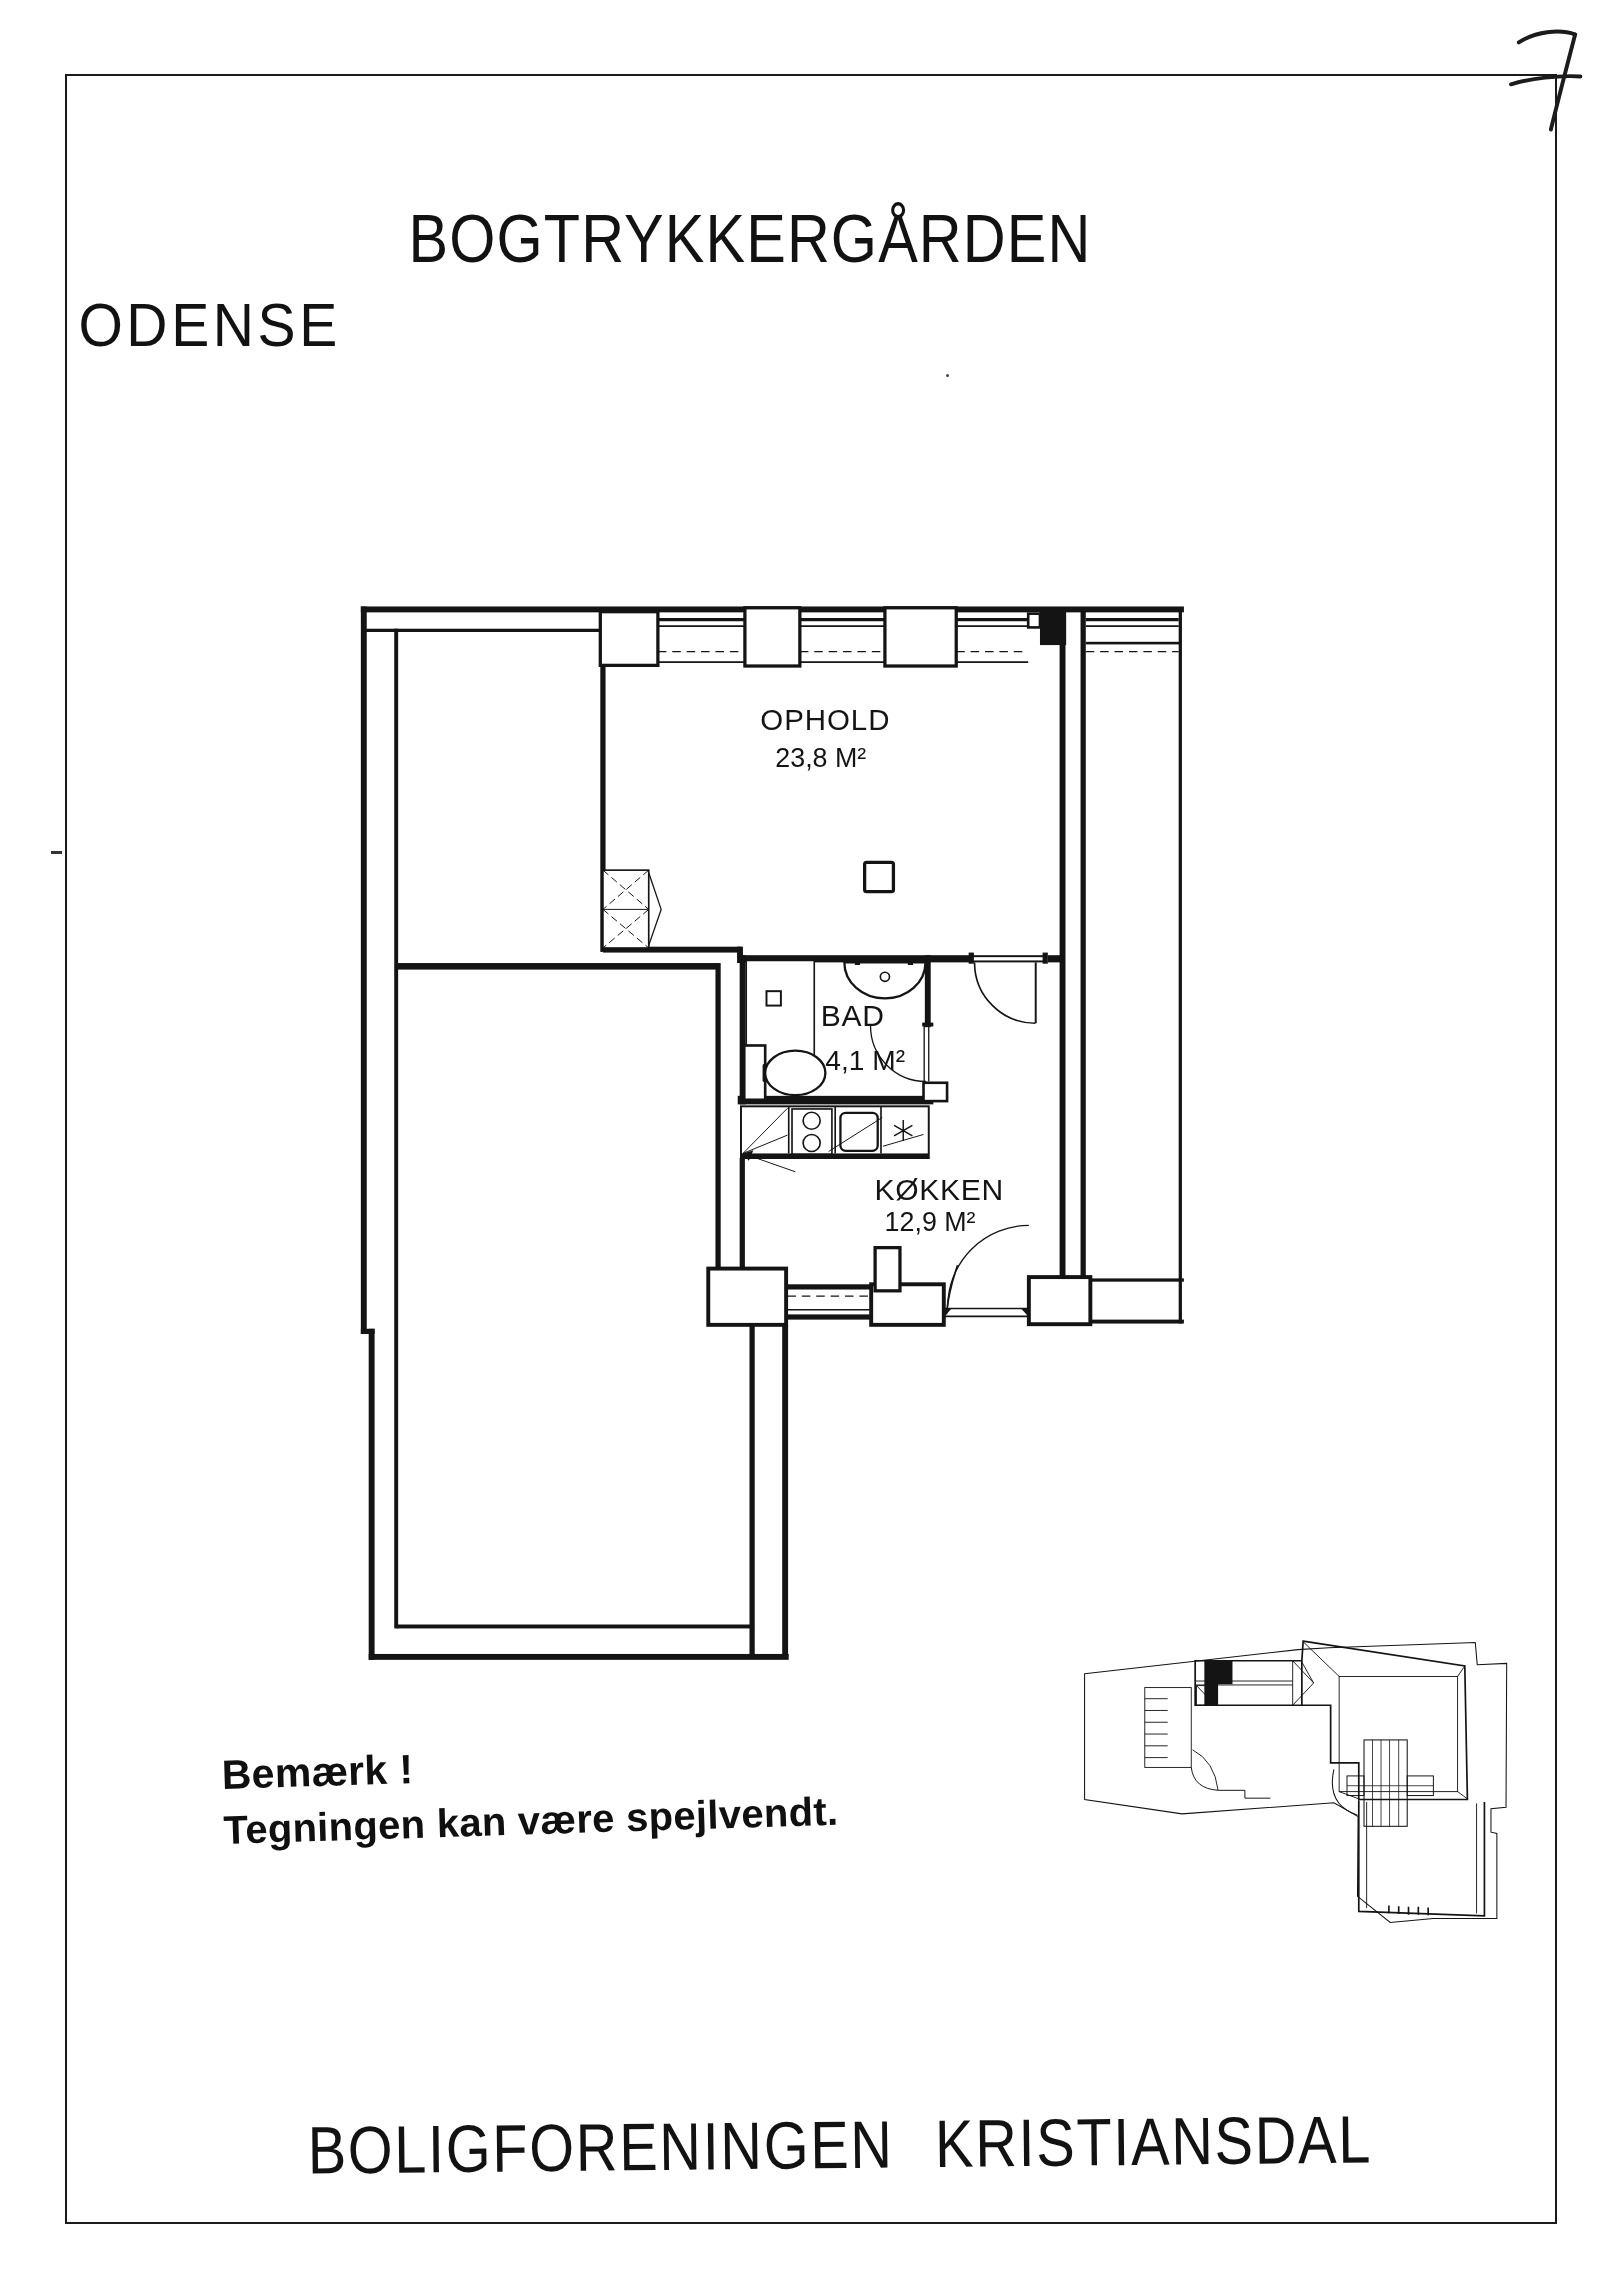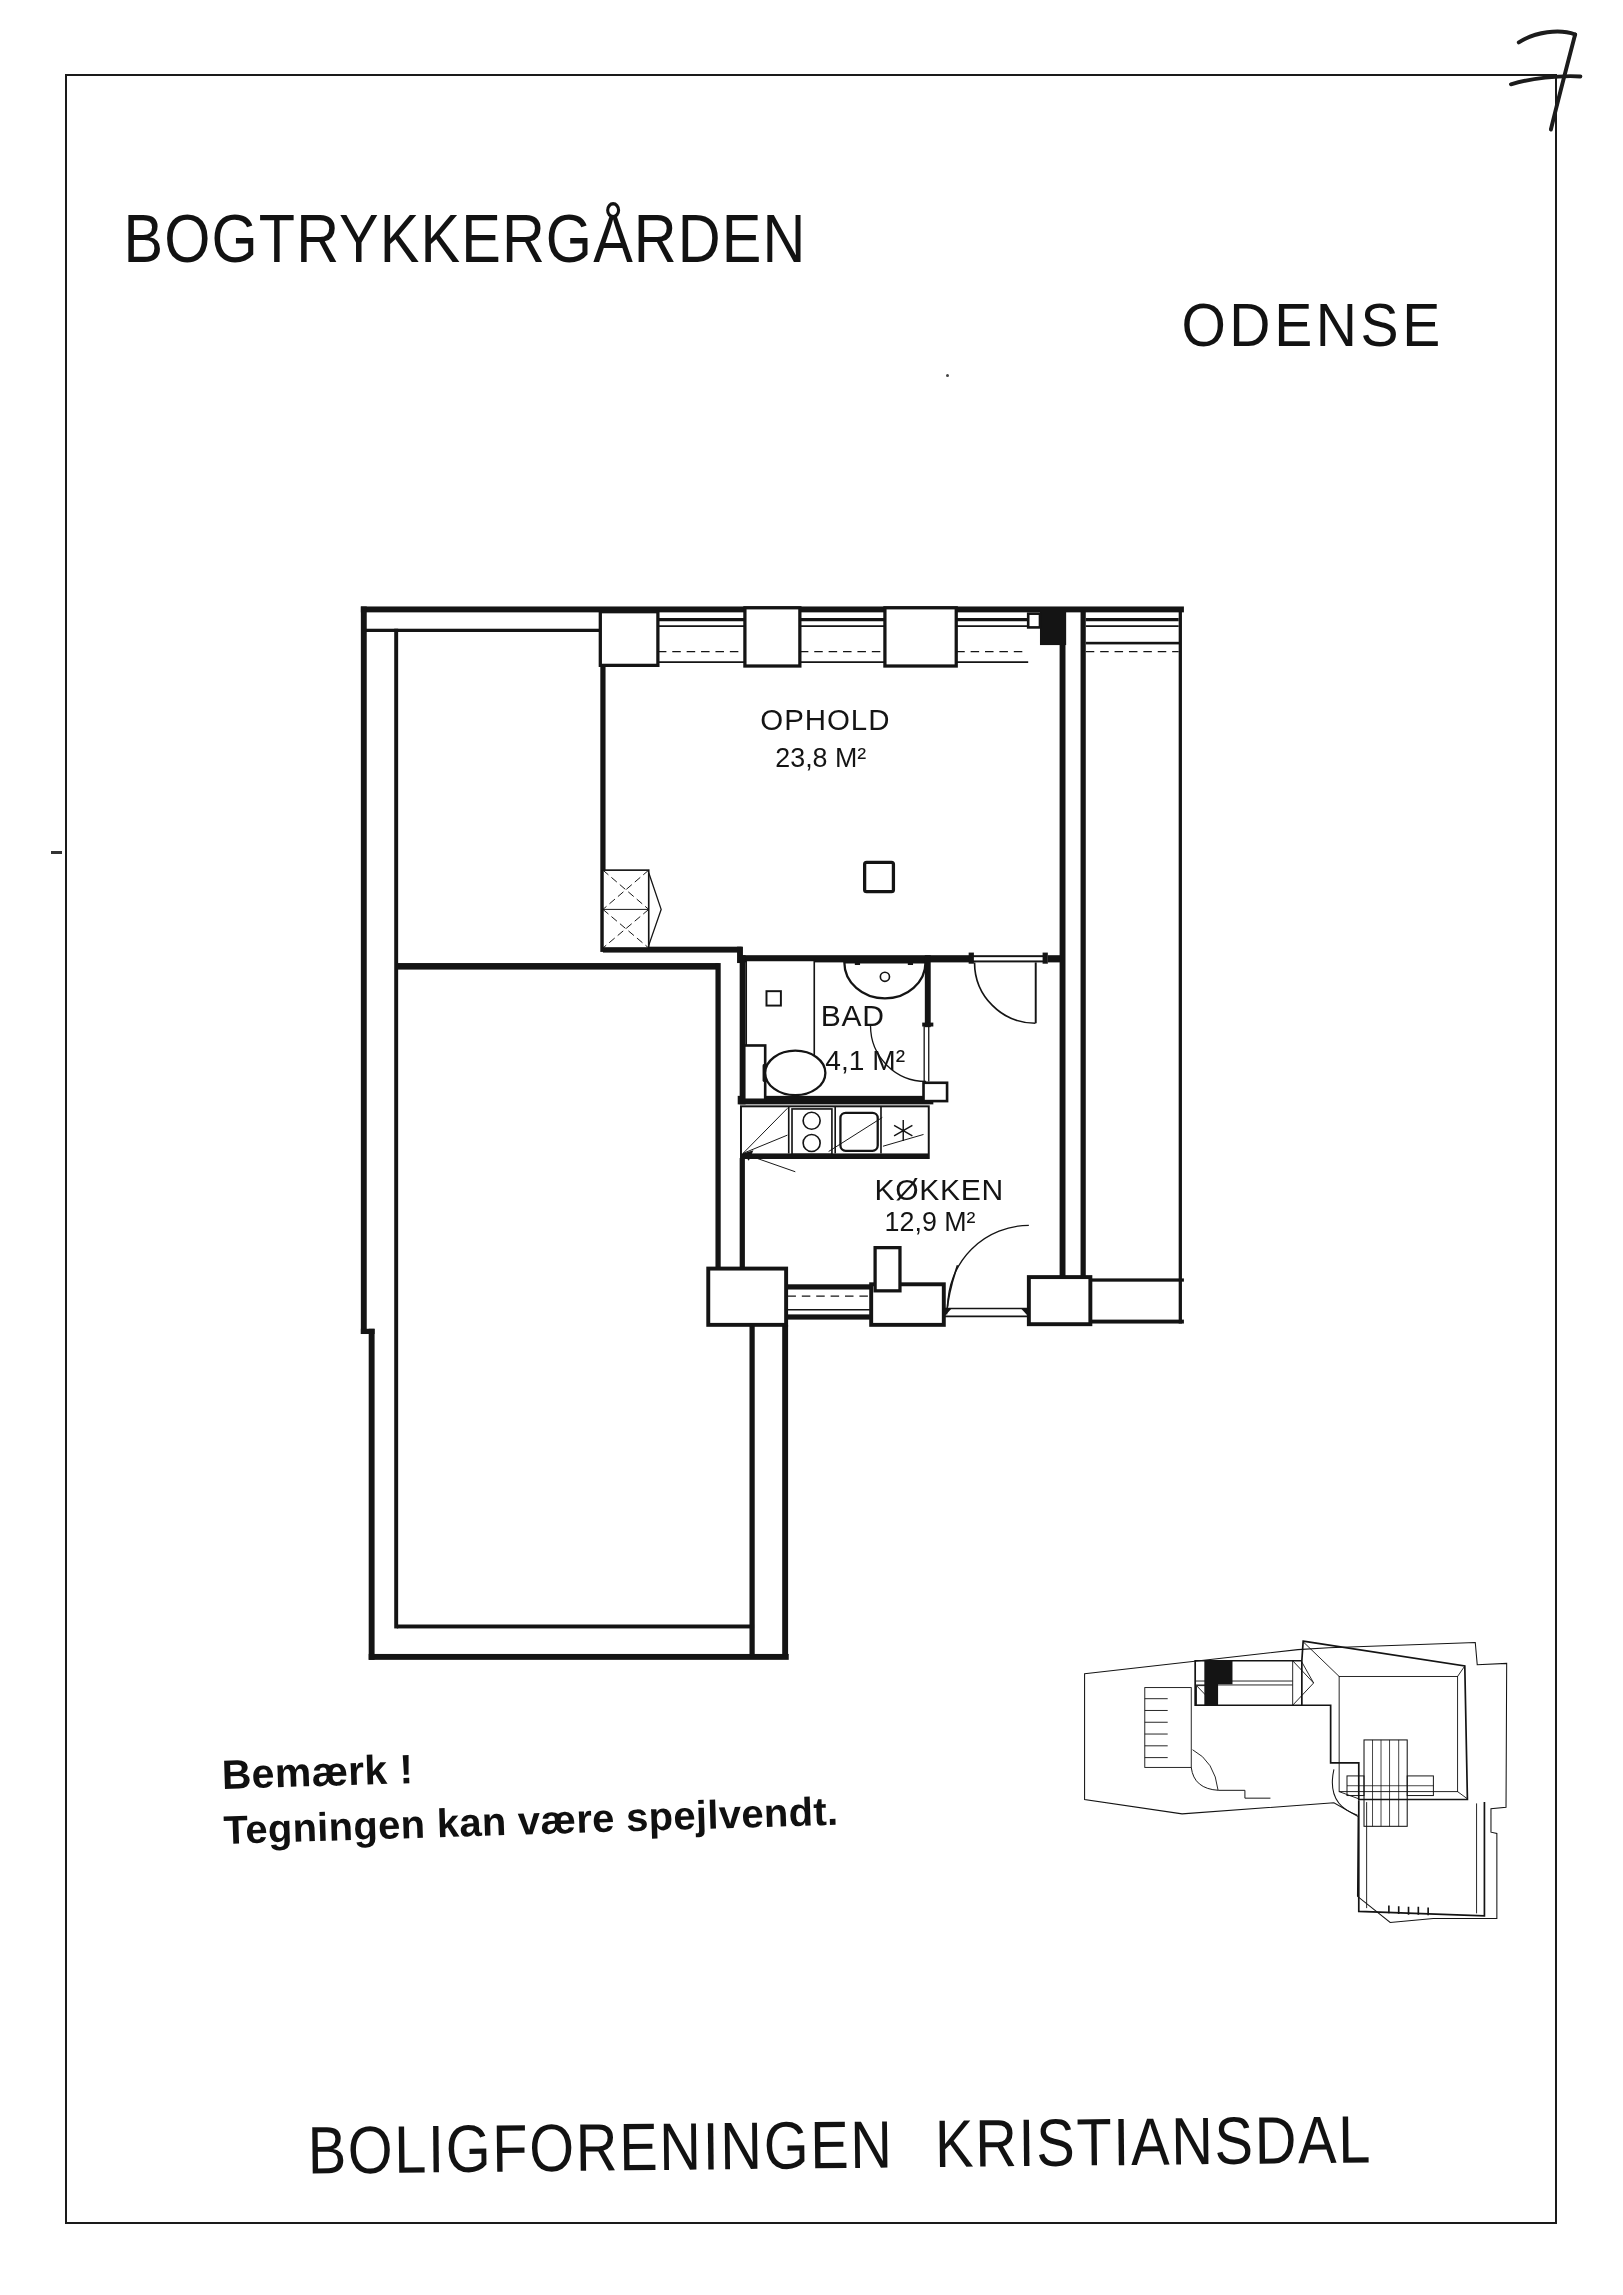--- a/index.html
+++ b/index.html
@@ -1,20 +1,20 @@
 <!DOCTYPE html>
 <html style="font-size:10.5px"><head>
 <meta charset="utf-8">
 <style>
   html,body{margin:0;padding:0;background:#ffffff;}
   body{width:1623px;height:2295px;position:relative;font-family:"Liberation Sans",sans-serif;color:#141414;overflow:hidden;}
   .frame{position:absolute;left:65px;top:74px;width:1488px;height:2146px;border:2.6px solid #1a1a1a;}
-  .titleblock{position:absolute;left:68px;top:199px;width:1401px;}
+  .titleblock{position:absolute;left:50px;top:199px;width:1401px;text-align:center;}
   .title-line1{font-size:69px;letter-spacing:1.3px;display:inline-block;transform:scaleX(.86);white-space:nowrap;color:#121212;}
-  .titleblock2{position:absolute;left:54px;top:289px;width:1401px;text-align:right;}
+  .titleblock2{position:absolute;left:67px;top:289px;width:1401px;text-align:left;}
   .title-line2{font-size:62px;letter-spacing:3.9px;display:inline-block;transform:scaleX(.92);color:#121212;}
   .noteblock{position:absolute;left:221px;top:1752px;transform:rotate(-1.8deg);transform-origin:left top;}
   .note1{font-size:41px;font-weight:bold;letter-spacing:0.3px;color:#101010;}
   .note2{font-size:40px;font-weight:bold;letter-spacing:0.3px;margin-top:9.2px;color:#101010;}
   .footerblock{position:absolute;left:65px;top:2106px;width:1549px;text-align:center;transform:rotate(-.6deg);}
   .footer-text{font-size:67px;letter-spacing:2px;word-spacing:27.5px;display:inline-block;transform:scaleX(.86);white-space:nowrap;color:#121212;}
   svg{position:absolute;}
   svg text{font-family:"Liberation Sans",sans-serif;fill:#141414;}
   .edge-dash{position:absolute;left:51px;top:851px;width:11px;height:2.6px;background:#333;}
   .dot-a{position:absolute;left:946px;top:374px;width:3.3px;height:3.3px;border-radius:50%;background:#444;}

